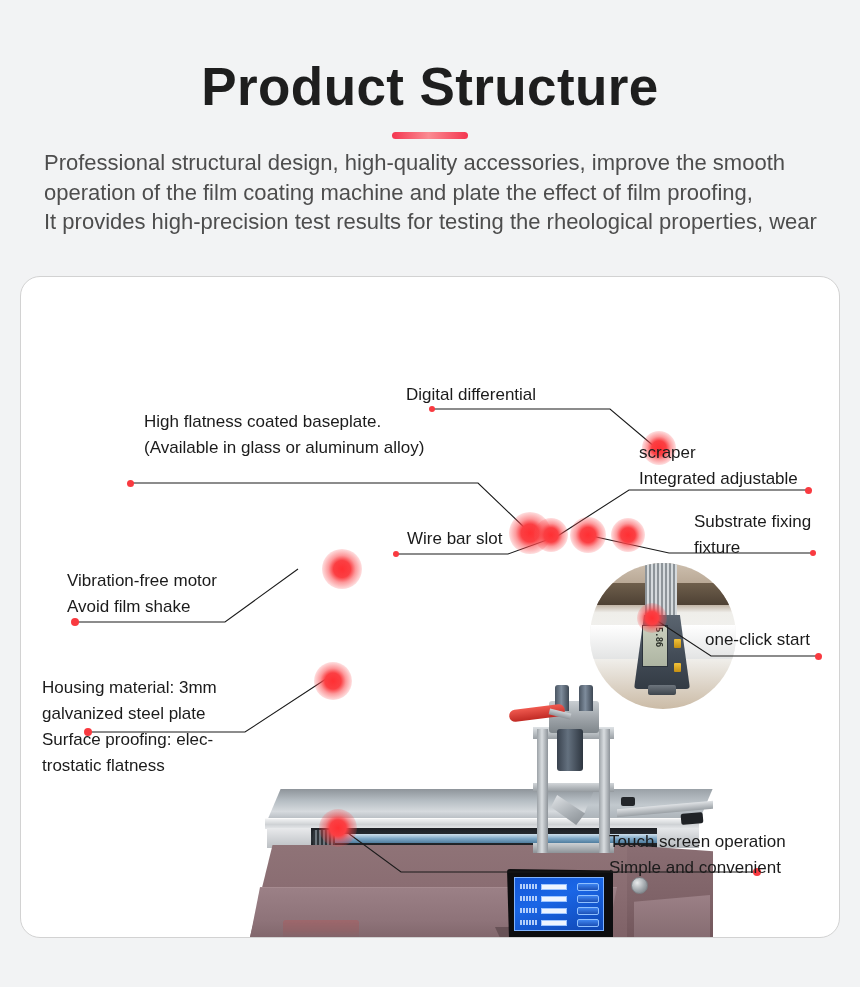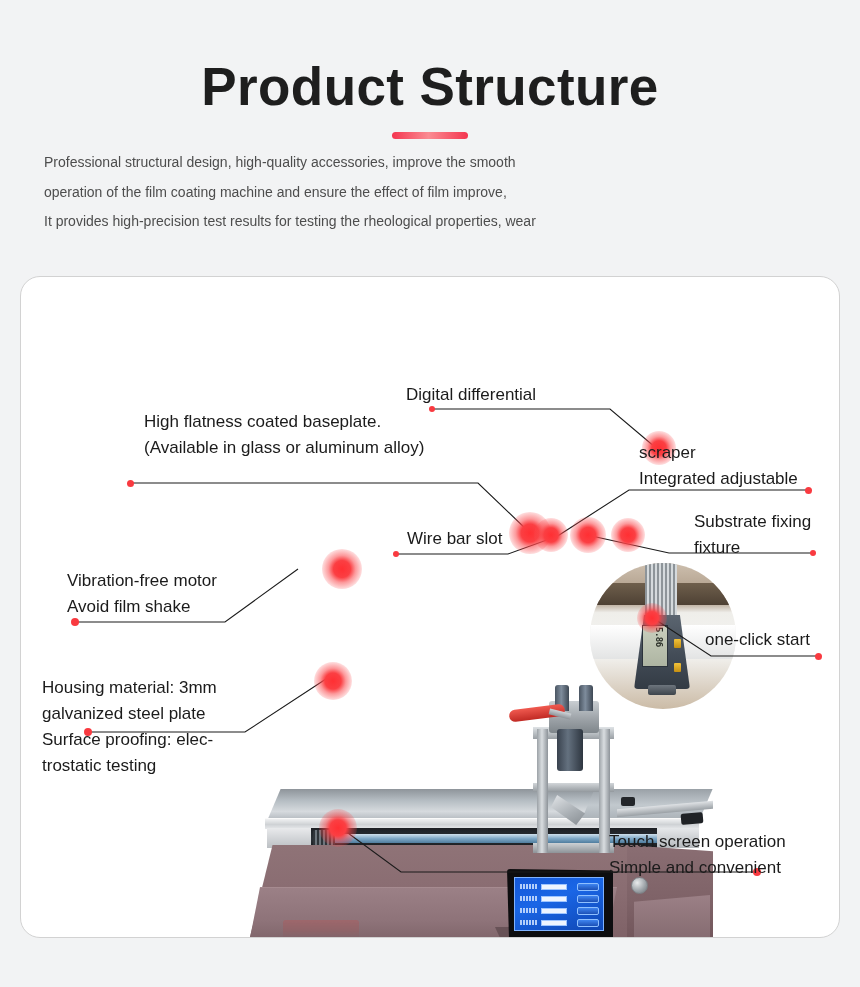--- a/index.html
+++ b/index.html
@@ -18,21 +18,21 @@
     text-align:center; font-size:53px; font-weight:700;
     letter-spacing:.4px; color:#1e1e1e; line-height:1;
   }
   #title-accent{
     position:absolute; left:392px; top:132px; width:76px; height:7px;
     border-radius:4px;
     background:linear-gradient(90deg,#f4354f 0%,#fa8b92 48%,#f4354f 100%);
   }
   #intro{
     position:absolute; left:44px; top:148px; width:786px;
-    font-size:14px; line-height:29.5px; color:#4d4d4d;
+    font-size:22px; line-height:29.5px; color:#4d4d4d;
   }
   #intro div{ white-space:nowrap; }
 
   
   #card{
     position:absolute; left:20px; top:276px; width:820px; height:662px;
     background:#fff; border:1px solid #d2d2d2; border-radius:20px;
     overflow:hidden;
   }
 
@@ -215,21 +215,21 @@
 </head>
 <body>
 
 <div id="page">
 
   <div id="header">
     <div id="page-title">Product Structure</div>
     <div id="title-accent"></div>
     <div id="intro">
       <div>Professional structural design, high-quality accessories, improve the  smooth</div>
-      <div>operation of  the film coating machine and ensure the effect of film improve,</div>
+      <div>operation of  the film coating machine and plate the effect of film proofing,</div>
       <div>It provides high-precision test results for testing the rheological properties, wear</div>
     </div>
   </div>
 
   <div id="card">
 
     <div>
       <div class="mach" id="plate-top"></div>
       <div class="mach" id="plate-top-r"></div>
       <div class="mach" id="plate-face"></div>
@@ -372,21 +372,21 @@
     </div>
 
     <div class="lbl" style="left:684px;top:350px">
       <div>one-click start</div>
     </div>
 
     <div class="lbl" style="left:21px;top:398px">
       <div>Housing material: 3mm</div>
       <div>galvanized steel plate</div>
       <div>Surface proofing: elec-</div>
-      <div>trostatic testing</div>
+      <div>trostatic flatness</div>
     </div>
 
     <div class="lbl" style="left:588px;top:552px">
       <div>Touch screen operation</div>
       <div>Simple and convenient</div>
     </div>
 
   </div>
 </div>
 

